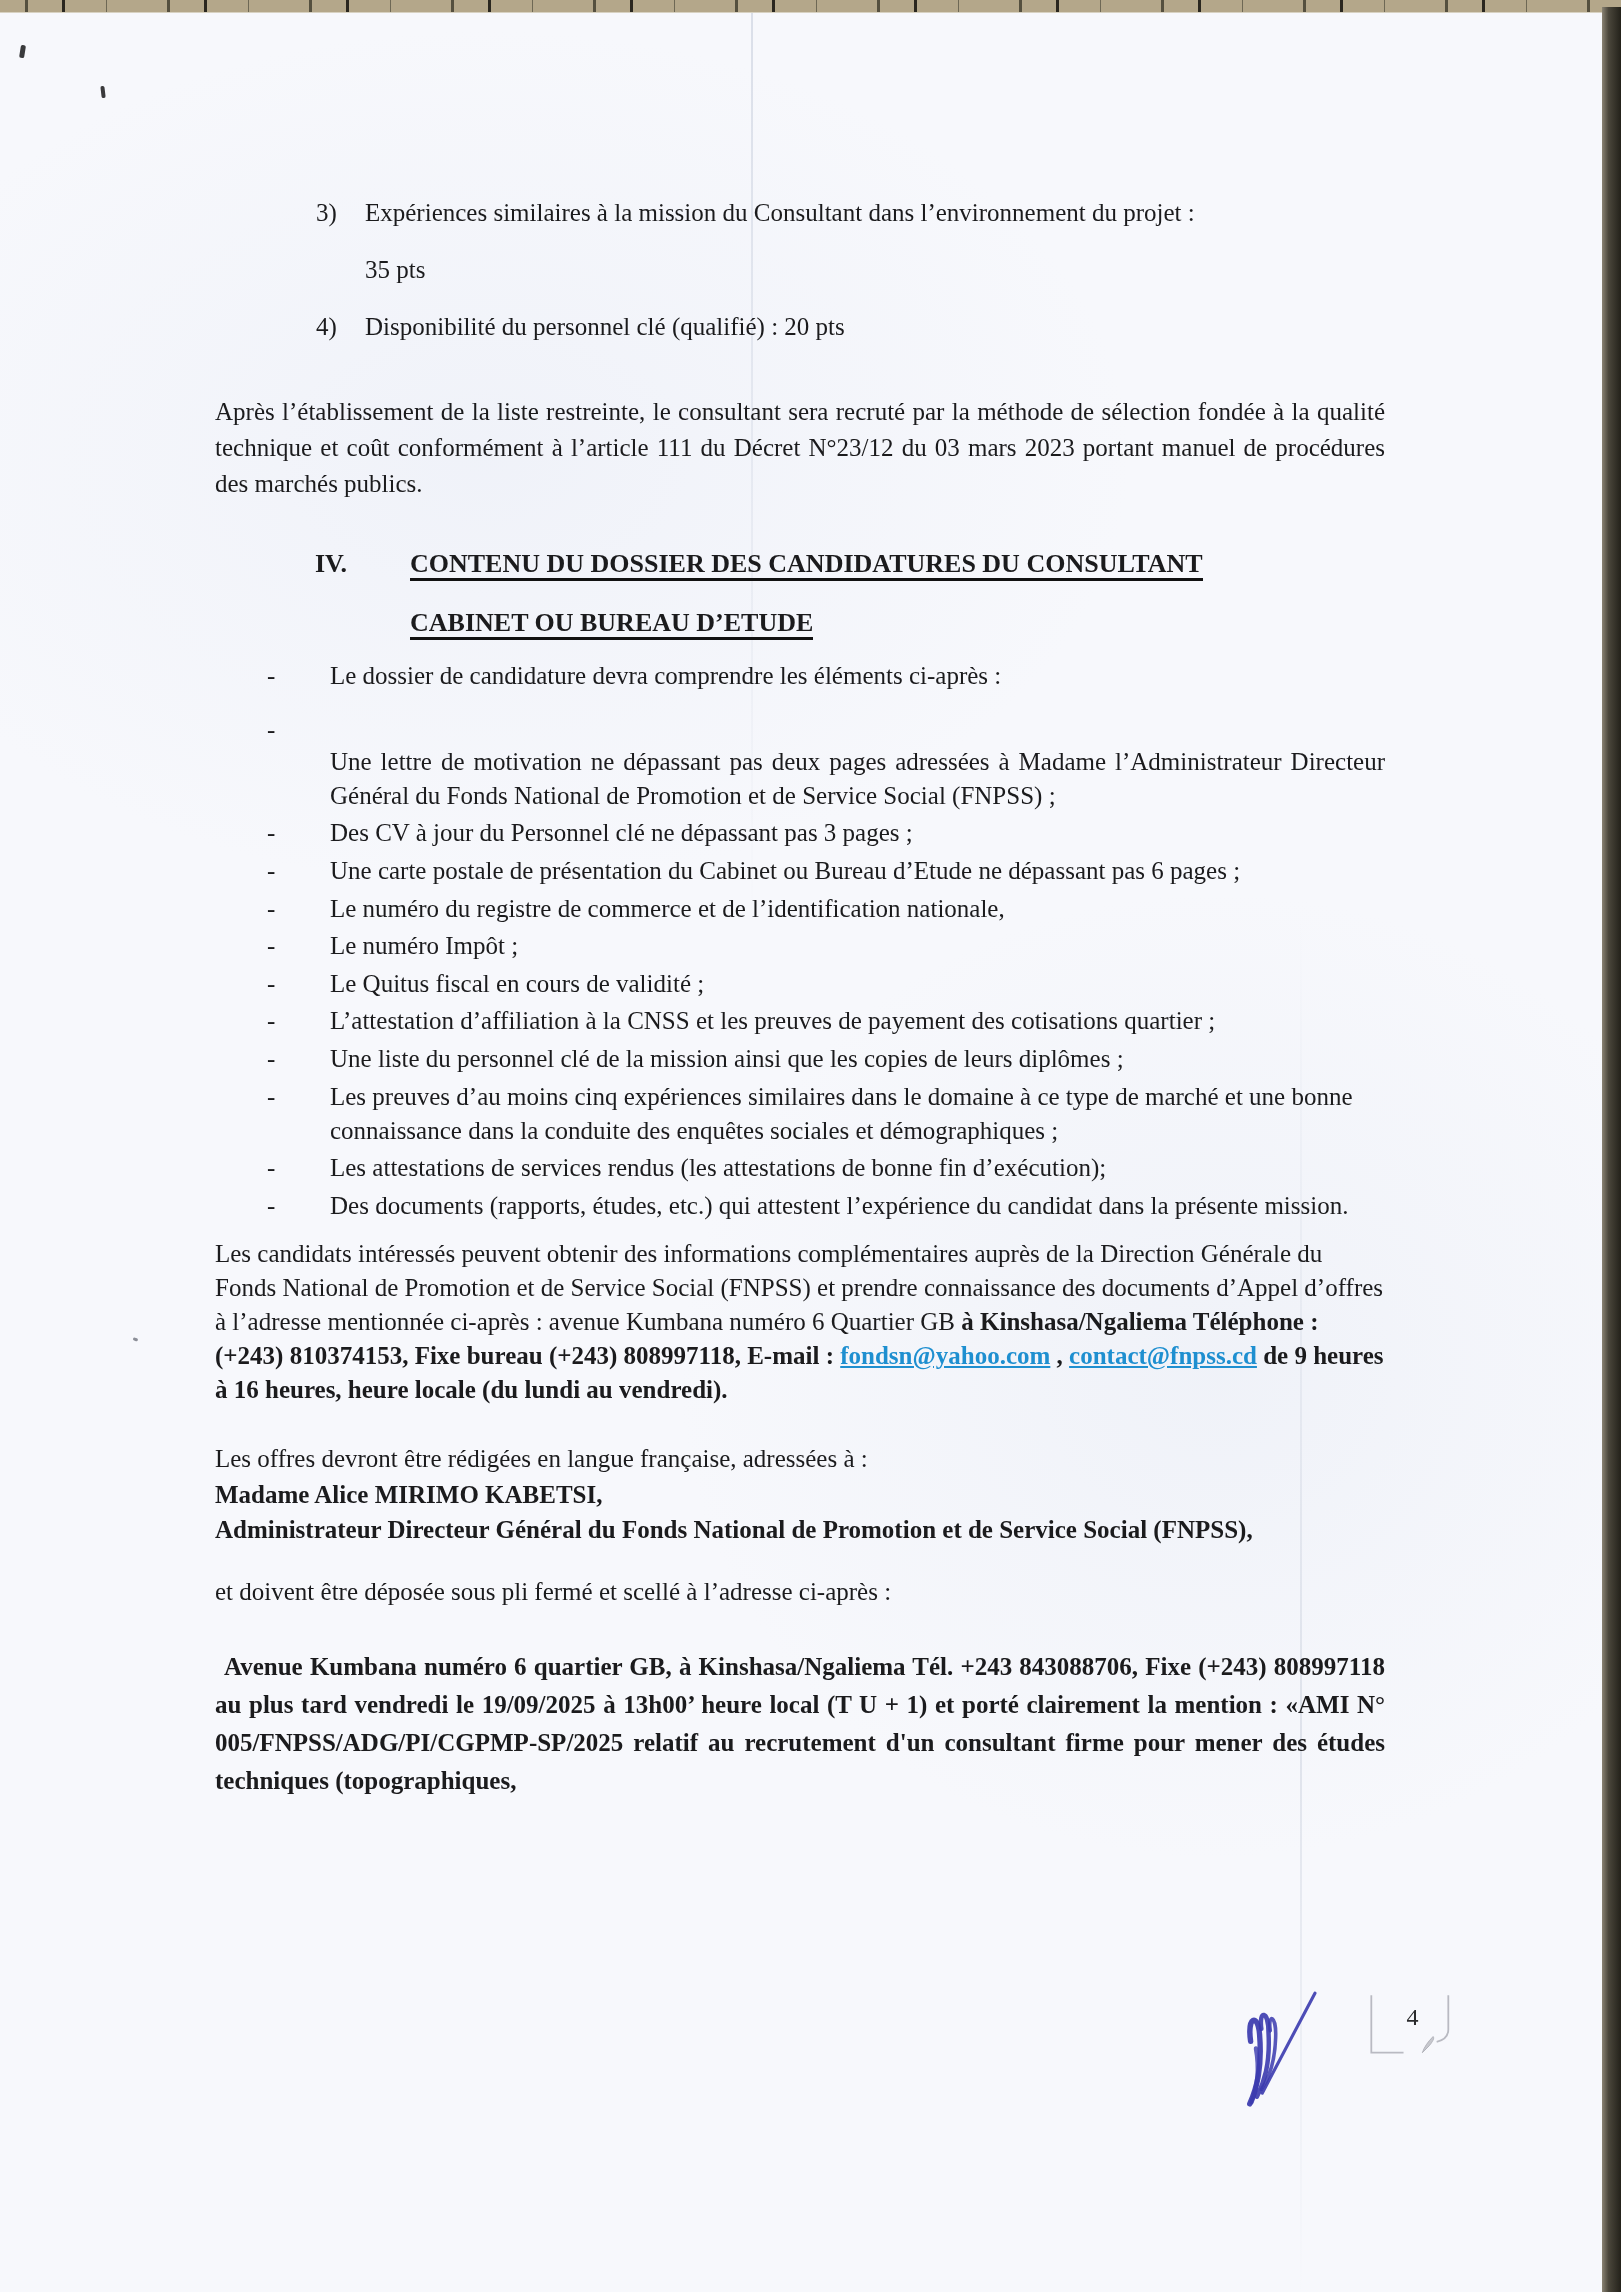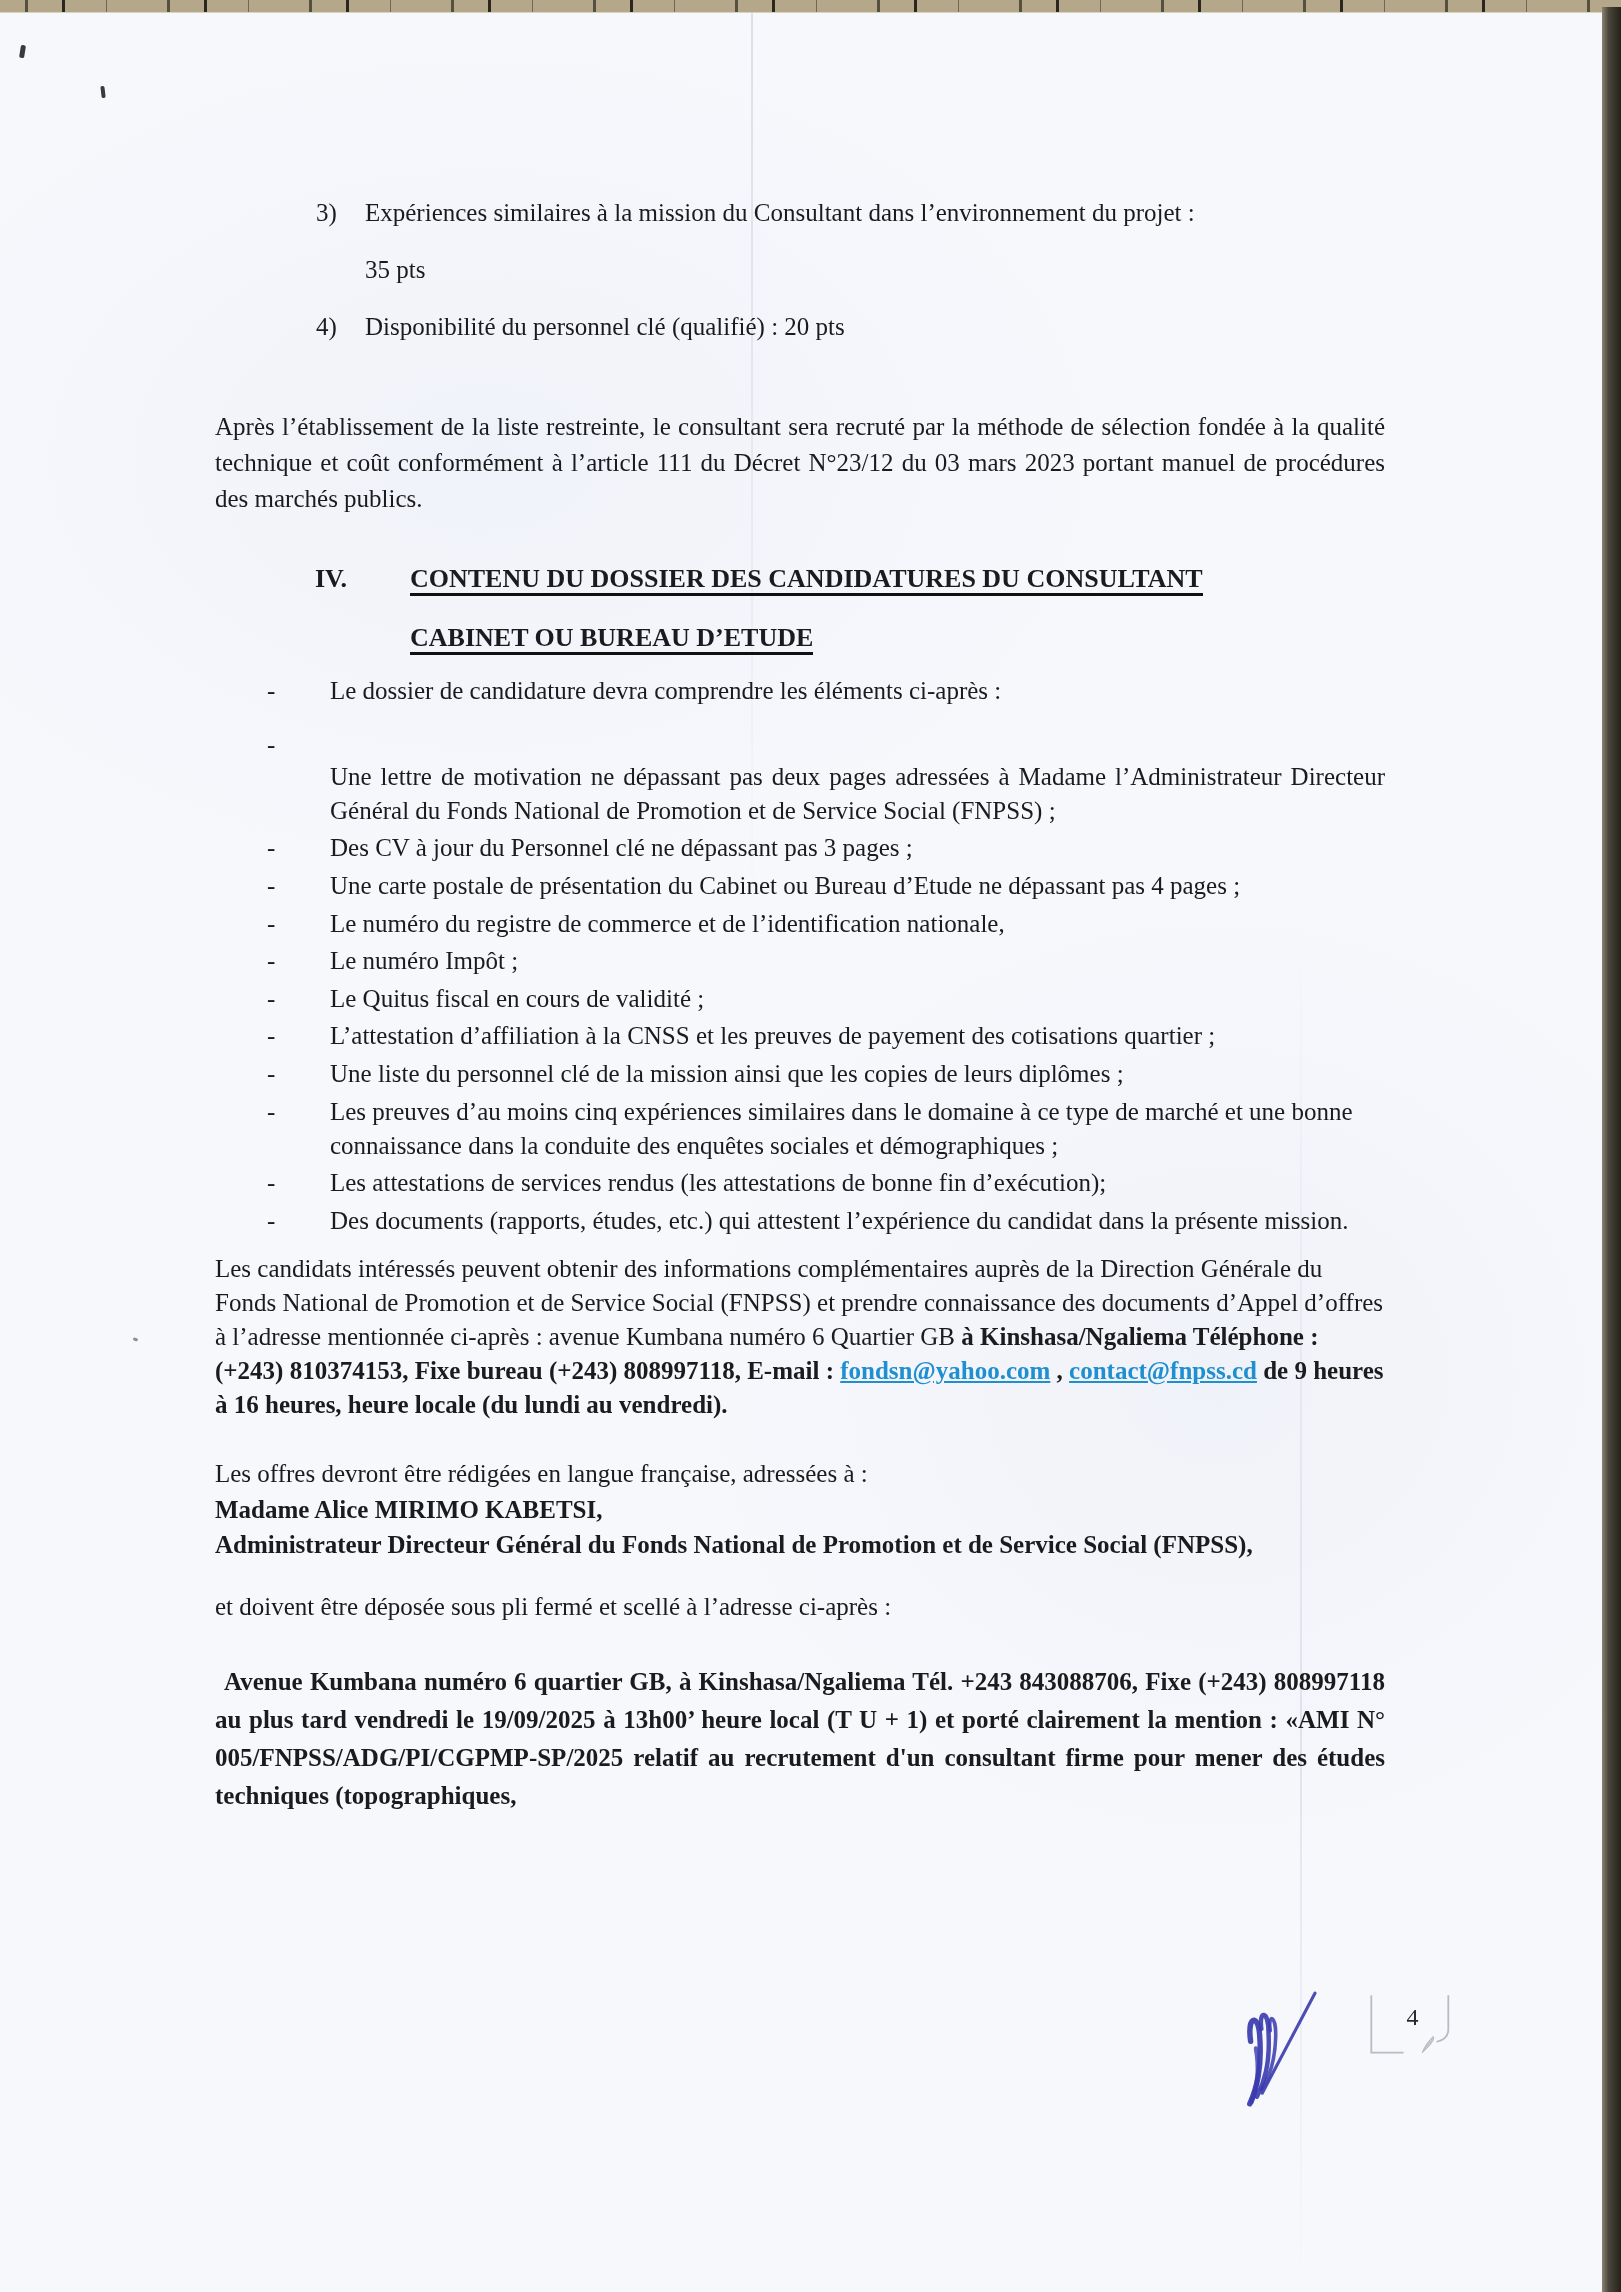--- a/index.html
+++ b/index.html
@@ -43,21 +43,21 @@
 
   
   .content{position:absolute;left:215px;width:1170px;top:0;font-size:25px;line-height:35px;}
 
   .eval-list{margin:184px 0 0 101px;line-height:57px;font-size:25px;}
   .eval-item{display:flex;}
   .eval-marker{width:49px;flex:0 0 49px;}
   .eval-text{flex:1;}
 
   .para{margin:0;text-align:justify;line-height:36px;}
-  .para-selection{margin-top:54px;}
+  .para-selection{margin-top:39px;}
 
   .heading{display:flex;margin:32px 0 0 100px;font-weight:bold;font-size:26px;line-height:59px;}
   .heading-number{width:95px;flex:0 0 95px;}
   .heading-title span{border-bottom:3.6px solid #111;padding-bottom:0;}
 
   .dossier-list{margin:7.2px 0 0 52px;line-height:34px;}
   .dossier-item{display:flex;margin-bottom:3.6px;}
   .dossier-item.first{margin-bottom:19.7px;}
   .dossier-marker{width:63px;flex:0 0 63px;}
   .dossier-text{flex:1;}
@@ -124,21 +124,21 @@
       <div class="dossier-item justify">
         <span class="dossier-marker">-</span>
         <span class="dossier-text">Une lettre de motivation ne dépassant pas deux pages adressées à Madame l’Administrateur Directeur Général du Fonds National de Promotion et de Service Social (FNPSS) ;</span>
       </div>
       <div class="dossier-item">
         <span class="dossier-marker">-</span>
         <span class="dossier-text">Des CV à jour du Personnel clé ne dépassant pas 3 pages ;</span>
       </div>
       <div class="dossier-item">
         <span class="dossier-marker">-</span>
-        <span class="dossier-text">Une carte postale de présentation du Cabinet ou Bureau d’Etude ne dépassant pas 4 pages ;</span>
+        <span class="dossier-text">Une carte postale de présentation du Cabinet ou Bureau d’Etude ne dépassant pas 6 pages ;</span>
       </div>
       <div class="dossier-item">
         <span class="dossier-marker">-</span>
         <span class="dossier-text">Le numéro du registre de commerce et de l’identification nationale,</span>
       </div>
       <div class="dossier-item">
         <span class="dossier-marker">-</span>
         <span class="dossier-text">Le numéro Impôt ;</span>
       </div>
       <div class="dossier-item">

